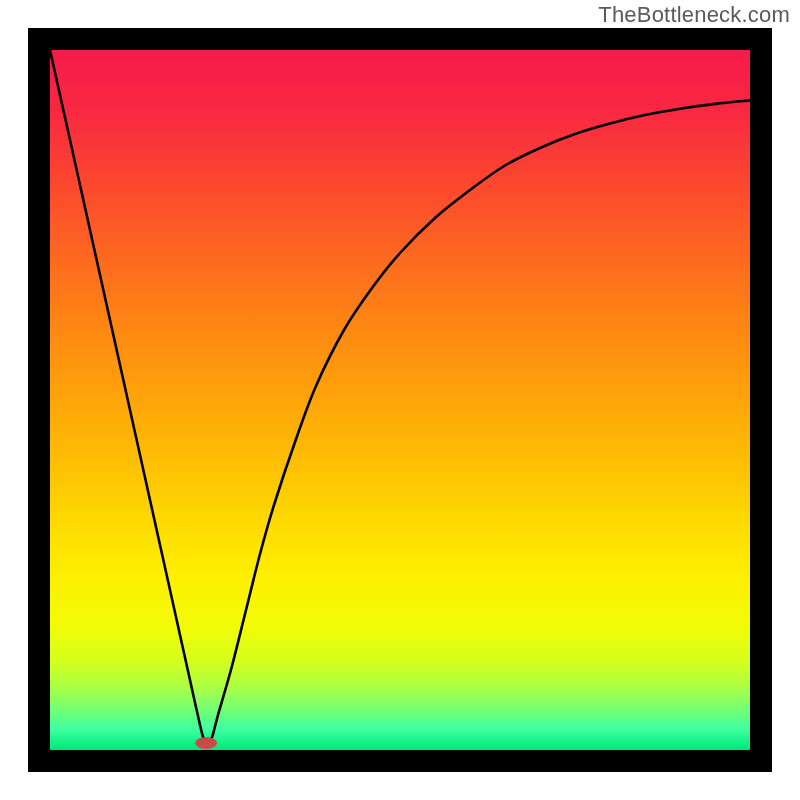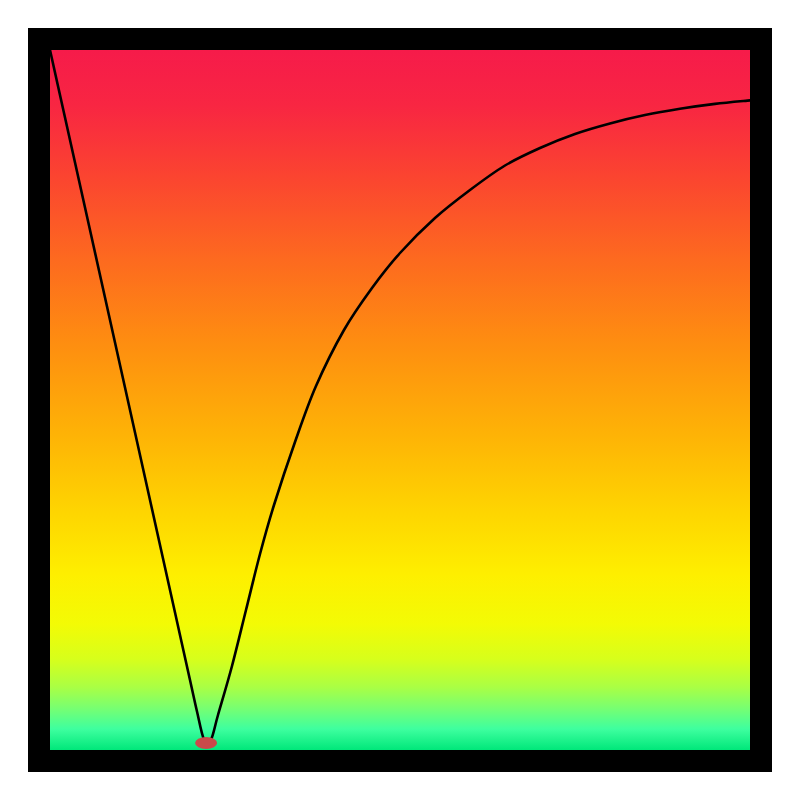--- a/index.html
+++ b/index.html
@@ -41,20 +41,21 @@
     top: 0;
     width: 744px;
     height: 744px;
     display: block;
   }
 </style>
 </head>
 <body>
 
 <div class="frame">
+  <div class="watermark">TheBottleneck.com</div>
 
   <div class="plot-outer">
     <svg class="plot" viewBox="0 0 744 744" preserveAspectRatio="none">
       <defs>
         <linearGradient id="bg-grad" x1="0" y1="0" x2="0" y2="1">
             <stop offset="0%" stop-color="#f61b4a"></stop>
             <stop offset="8%" stop-color="#f82642"></stop>
             <stop offset="18%" stop-color="#fb4430"></stop>
             <stop offset="30%" stop-color="#fd6a1f"></stop>
             <stop offset="42%" stop-color="#fe8e10"></stop>

